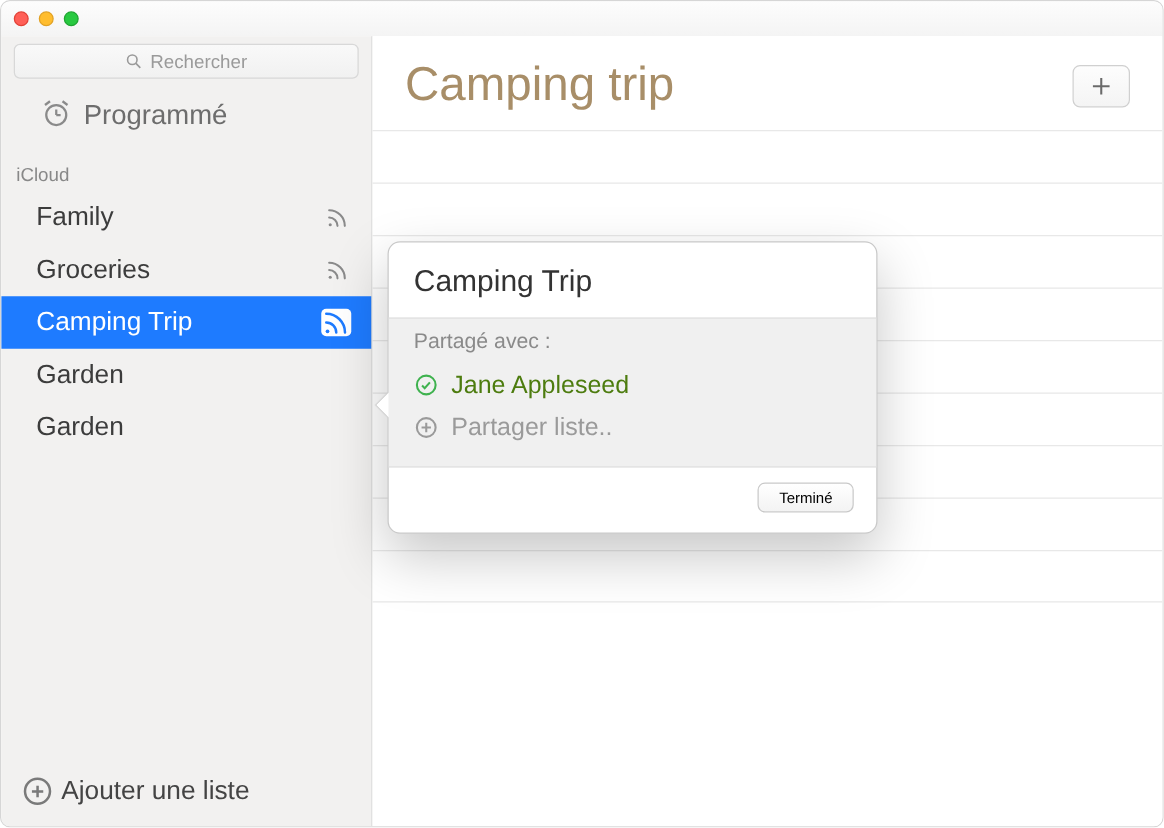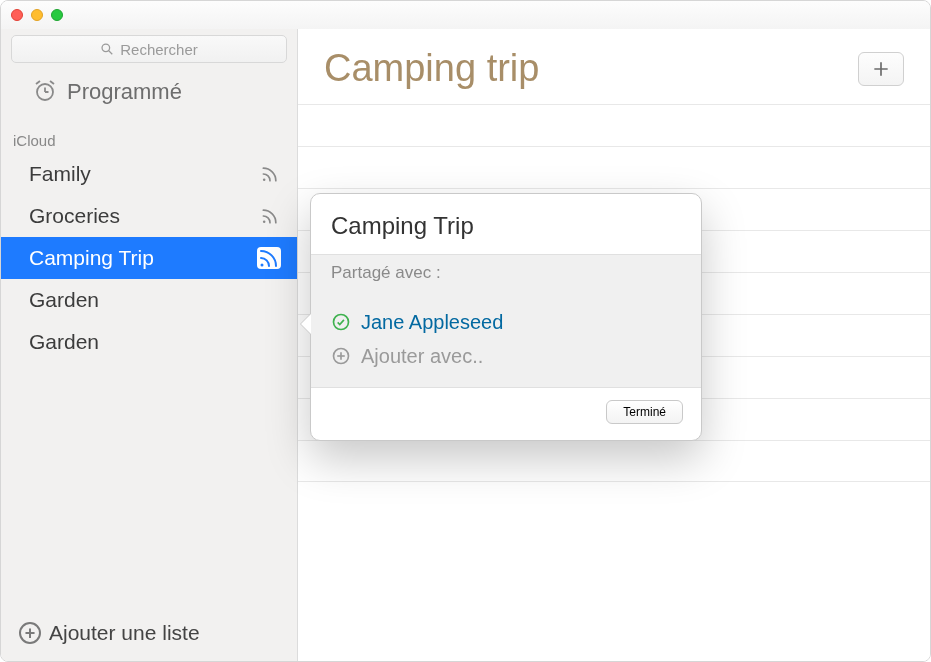--- a/index.html
+++ b/index.html
@@ -104,22 +104,22 @@
     border-top:10px solid transparent;
     border-bottom:10px solid transparent;
     border-right:10px solid #fff;
     filter: drop-shadow(-1px 0 0 #c9c9c9);
   }
   .pop-title { font-size:24px; padding:18px 20px 14px 20px; color:#333;}
   .pop-sec {
     background:#f0f0f0; border-top:1px solid #e0e0e0; border-bottom:1px solid #e0e0e0;
     padding: 8px 20px 14px 20px;
   }
-  .pop-label { font-size:17px; color:#8a8a8a; margin-bottom:22px;}
-  .pop-row { display:flex; align-items:center; gap:10px; font-size:20px; color:#0369a1; height:34px;}
+  .pop-label { font-size:17px; color:#8a8a8a; margin-bottom:8px;}
+  .pop-row { display:flex; align-items:center; gap:10px; font-size:20px; color:#4d7c0f; height:34px;}
   .pop-row.muted { color:#9a9a9a;}
   .check-circle { width:20px; height:20px;}
   .plus-circle { width:20px; height:20px;}
   .pop-footer { display:flex; justify-content:flex-end; padding:12px 18px 16px 18px;}
   .done-btn {
     padding:4px 16px; font-size:12px;
     border:1px solid #c9c9c9; border-radius:6px;
     background:linear-gradient(#fff,#f3f3f3);
   }
 </style>
@@ -232,20 +232,20 @@
             <path d="M8 12.5 l2.5 2.5 5-5.5"></path>
           </svg>
         <span>Jane Appleseed</span>
       </div>
       <div class="pop-row muted">
         <svg class="plus-circle" viewBox="0 0 24 24" fill="none" stroke="#9a9a9a" stroke-width="2">
             <circle cx="12" cy="12" r="9"></circle>
             <line x1="12" y1="7.5" x2="12" y2="16.5"></line>
             <line x1="7.5" y1="12" x2="16.5" y2="12"></line>
           </svg>
-        <span>Ajouter avec..</span>
+        <span>Partager liste..</span>
       </div>
     </div>
     <div class="pop-footer">
       <button class="done-btn">Terminé</button>
     </div>
   </div>
 </div>
 
 </body></html>

